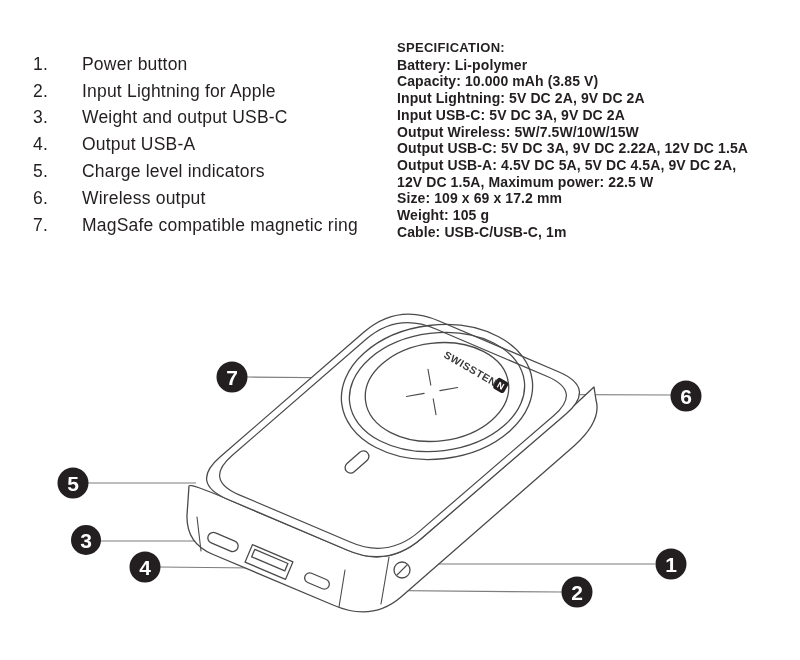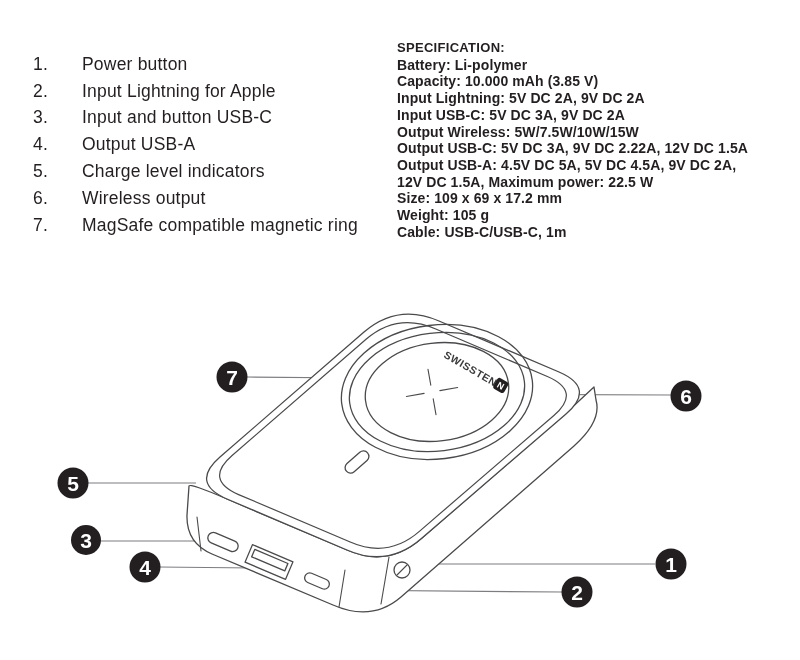--- a/index.html
+++ b/index.html
@@ -36,21 +36,21 @@
     <div class="part-row">
       <span class="part-num">1.</span>
       <span class="part-label">Power button</span>
     </div>
     <div class="part-row">
       <span class="part-num">2.</span>
       <span class="part-label">Input Lightning for Apple</span>
     </div>
     <div class="part-row">
       <span class="part-num">3.</span>
-      <span class="part-label">Input and button USB-C</span>
+      <span class="part-label">Weight and output USB-C</span>
     </div>
     <div class="part-row">
       <span class="part-num">4.</span>
       <span class="part-label">Output USB-A</span>
     </div>
     <div class="part-row">
       <span class="part-num">5.</span>
       <span class="part-label">Charge level indicators</span>
     </div>
     <div class="part-row">

